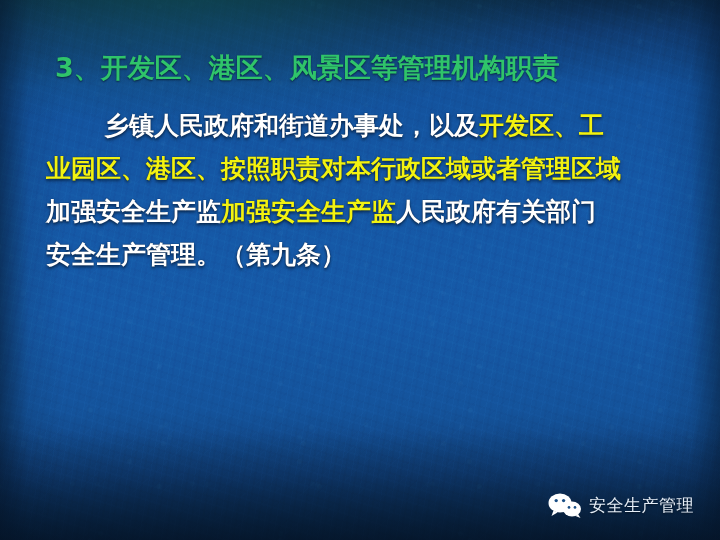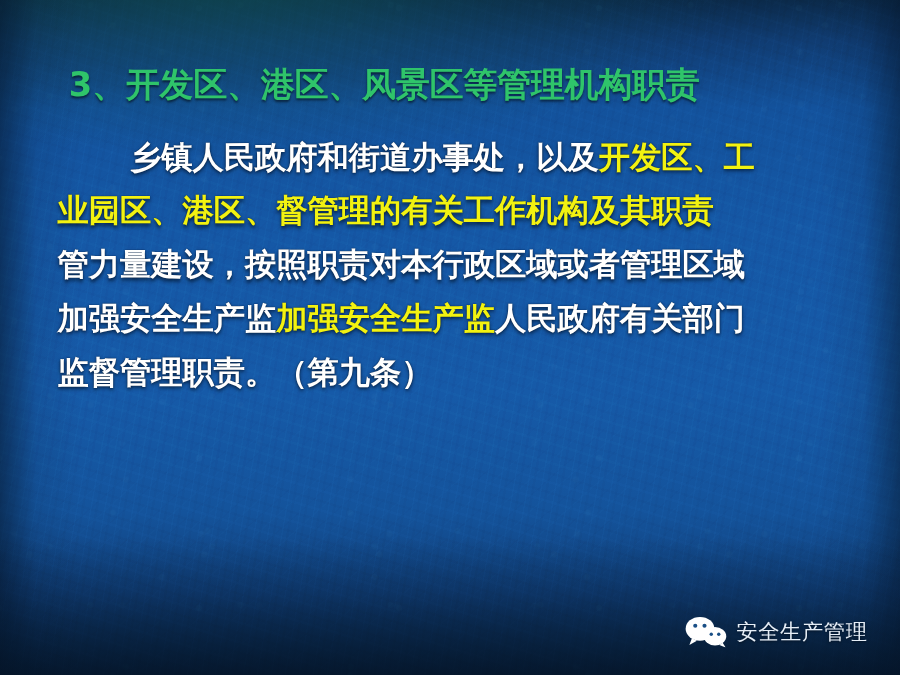--- a/index.html
+++ b/index.html
@@ -204,24 +204,23 @@
   <div class="bg-greencast"></div>
   <div class="bg-sides"></div>
   <div class="bg-bottomband"></div>
 
   <div id="content">
 
     <div id="title">3、开发区、港区、风景区等管理机构职责</div>
 
     <div id="body-block">
         <div class="body-line"><span class="indent"></span><span>乡镇人民政府和街道办事处，以及</span><span class="hl">开发区、工</span></div>
-        <div class="body-line"><span class="hl">业园区、港区、督管理的有关工作机构及其职责</span></div>
-        <div class="body-line"><span>管力量建设，按照职责对本行政区域或者管理区域</span></div>
+        <div class="body-line"><span class="hl">业园区、港区、按照职责对本行政区域或者管理区域</span></div>
         <div class="body-line"><span>加强安全生产监</span><span class="hl">加强安全生产监</span><span>人民政府有关部门</span></div>
-        <div class="body-line"><span>监督管理职责。（第九条）</span></div>
+        <div class="body-line"><span>安全生产管理。（第九条）</span></div>
       </div>
 
     <div id="watermark">
       <svg id="wechat-icon" viewBox="0 0 34 26">
 
         <ellipse cx="12" cy="11" rx="11.5" ry="9.5" fill="#ffffff"></ellipse>
         <polygon points="5.5,18.5 3.5,24 9.5,20.5" fill="#ffffff"></polygon>
         <circle cx="8.2" cy="8.6" r="1.65" fill="#1a4f86"></circle>
         <circle cx="15.6" cy="8.6" r="1.65" fill="#1a4f86"></circle>
 

